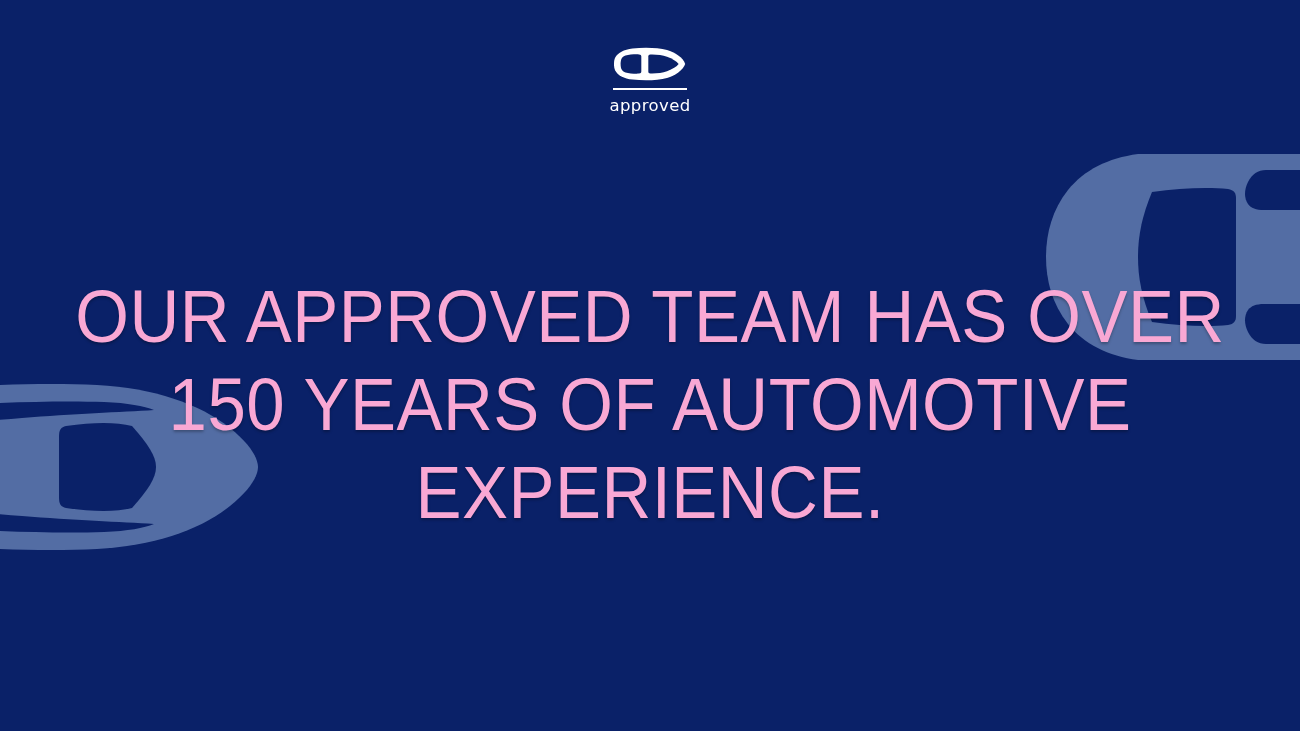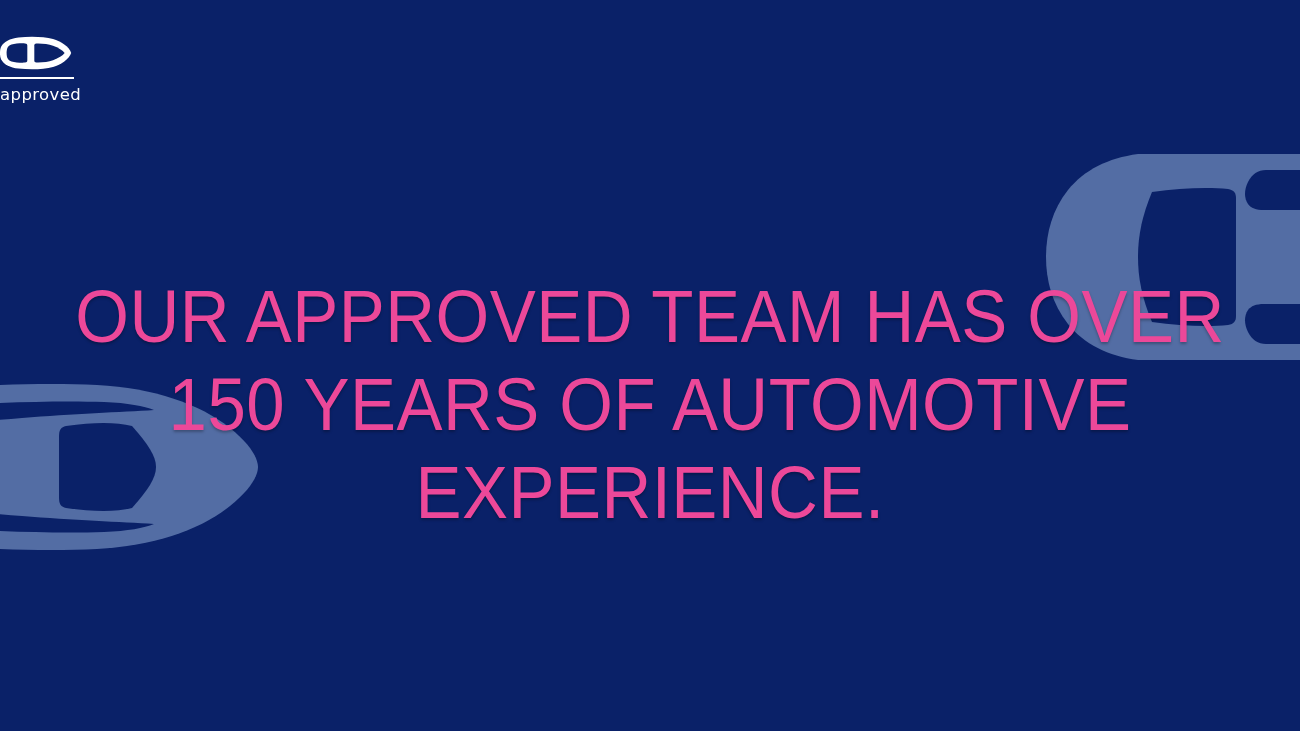--- a/index.html
+++ b/index.html
@@ -25,26 +25,26 @@
   .car-bg {
     position:absolute;
     pointer-events:none;
   }
   #car-left  { left:-118px; top:352px;  width:400px;  height:230px; }
   #car-right { left:1030px; top:148px;  width:400px;  height:218px; }
 
   
   #logo-block {
     position:absolute;
-    top:36px;
+    top:47px;
     left:0;
     width:100%;
     display:flex;
     flex-direction:column;
-    align-items:flex-start;
+    align-items:center;
   }
   #logo-car { display:block; }
   #logo-rule {
     width:74px;
     height:1.5px;
     background:#ffffff;
     margin-top:7px;
   }
   #logo-word {
     color:#ffffff;
@@ -55,21 +55,21 @@
     font-family:"DejaVu Sans", sans-serif;
   }
 
   
   #headline {
     position:absolute;
     top:272px;
     left:0;
     width:100%;
     text-align:center;
-    color:#ec4899;
+    color:#f9a8d4;
   }
   #headline .hl-line {
     display:block;
     font-family:"Liberation Sans Narrow","Liberation Sans", sans-serif;
     font-size:75px;
     line-height:88px;
     font-weight:400;
     letter-spacing:0.5px;
     transform:scaleX(0.92);
     white-space:nowrap;

